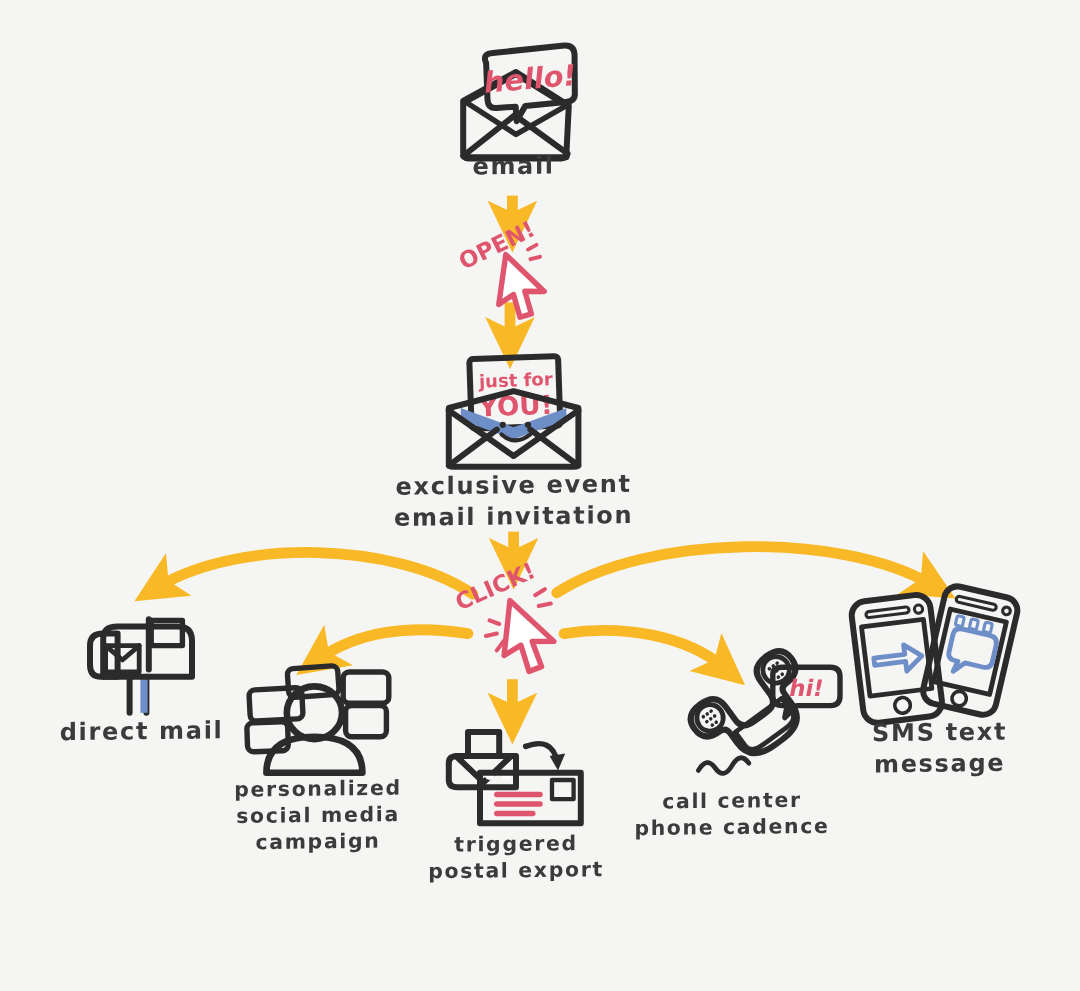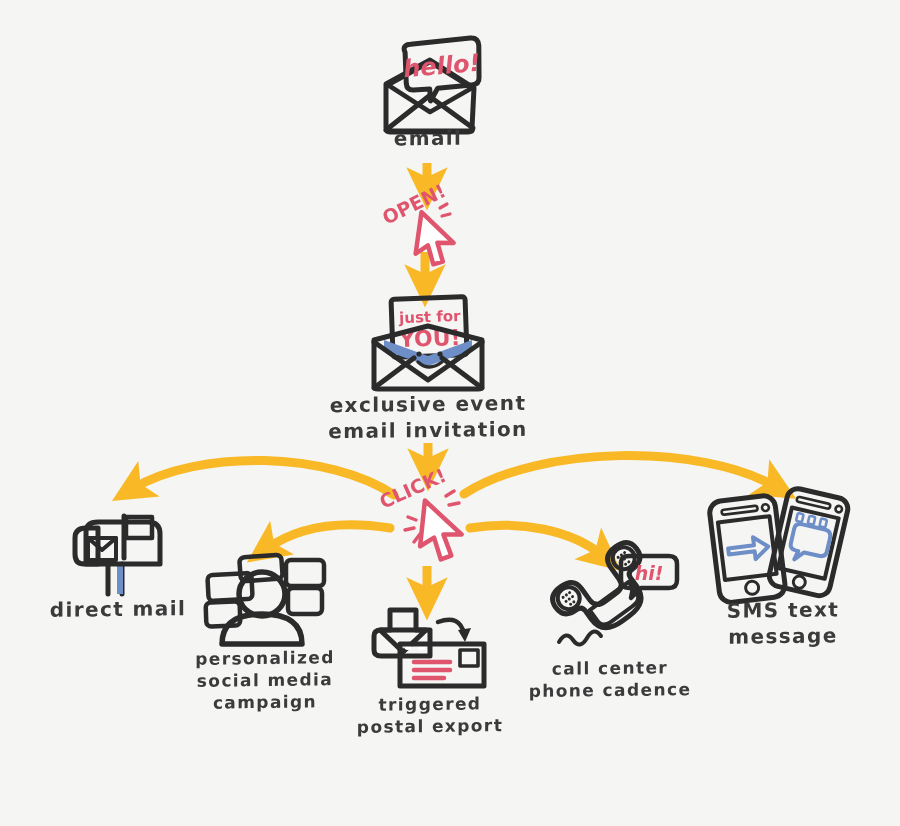--- a/index.html
+++ b/index.html
@@ -182,21 +182,21 @@
       <circle cx="50" cy="38" r="4" fill="#ffffff"></circle>
 
       <rect x="28" y="36" width="84" height="42" fill="#ffffff" class="ol" stroke-width="5"></rect>
       <rect x="88" y="42" width="18" height="16" fill="#6e8ec8" class="ol" stroke-width="3.6"></rect>
       <path d="M42,54 L78,54 M42,62 L78,62 M42,70 L72,70" stroke="#e0556e" stroke-width="4.6" stroke-linecap="round"></path>
     </svg>
   </div>
   <div class="caption cap-md" style="left:340px; top:694px; width:180px;">triggered
 postal export</div>
 
-  <div class="node" style="left:557px; top:556px; width:122px; height:96px;">
+  <div class="node" style="left:580px; top:556px; width:122px; height:96px;">
     <svg width="122" height="96" viewBox="0 0 122 96">
 
       <g transform="rotate(-36 52 50)">
         <path d="M8,20 Q8,6 24,6 Q40,6 40,20 L40,34 Q40,44 52,44 L64,44 Q76,44 76,34 L76,20
                  Q76,6 92,6 Q108,6 108,20 Q108,34 92,34 Q86,34 86,40 L86,50 Q86,70 62,70
                  L54,70 Q30,70 30,50 L30,40 Q30,34 24,34 Q8,34 8,20 Z" fill="#ffffff" class="ol" stroke-width="5"></path>
         <ellipse cx="24" cy="20" rx="11" ry="11" fill="#6e8ec8" class="ol" stroke-width="4"></ellipse>
         <ellipse cx="92" cy="20" rx="11" ry="11" fill="#6e8ec8" class="ol" stroke-width="4"></ellipse>
         <g fill="#2b2b2b">
           <circle cx="20" cy="16" r="1.5"></circle>

